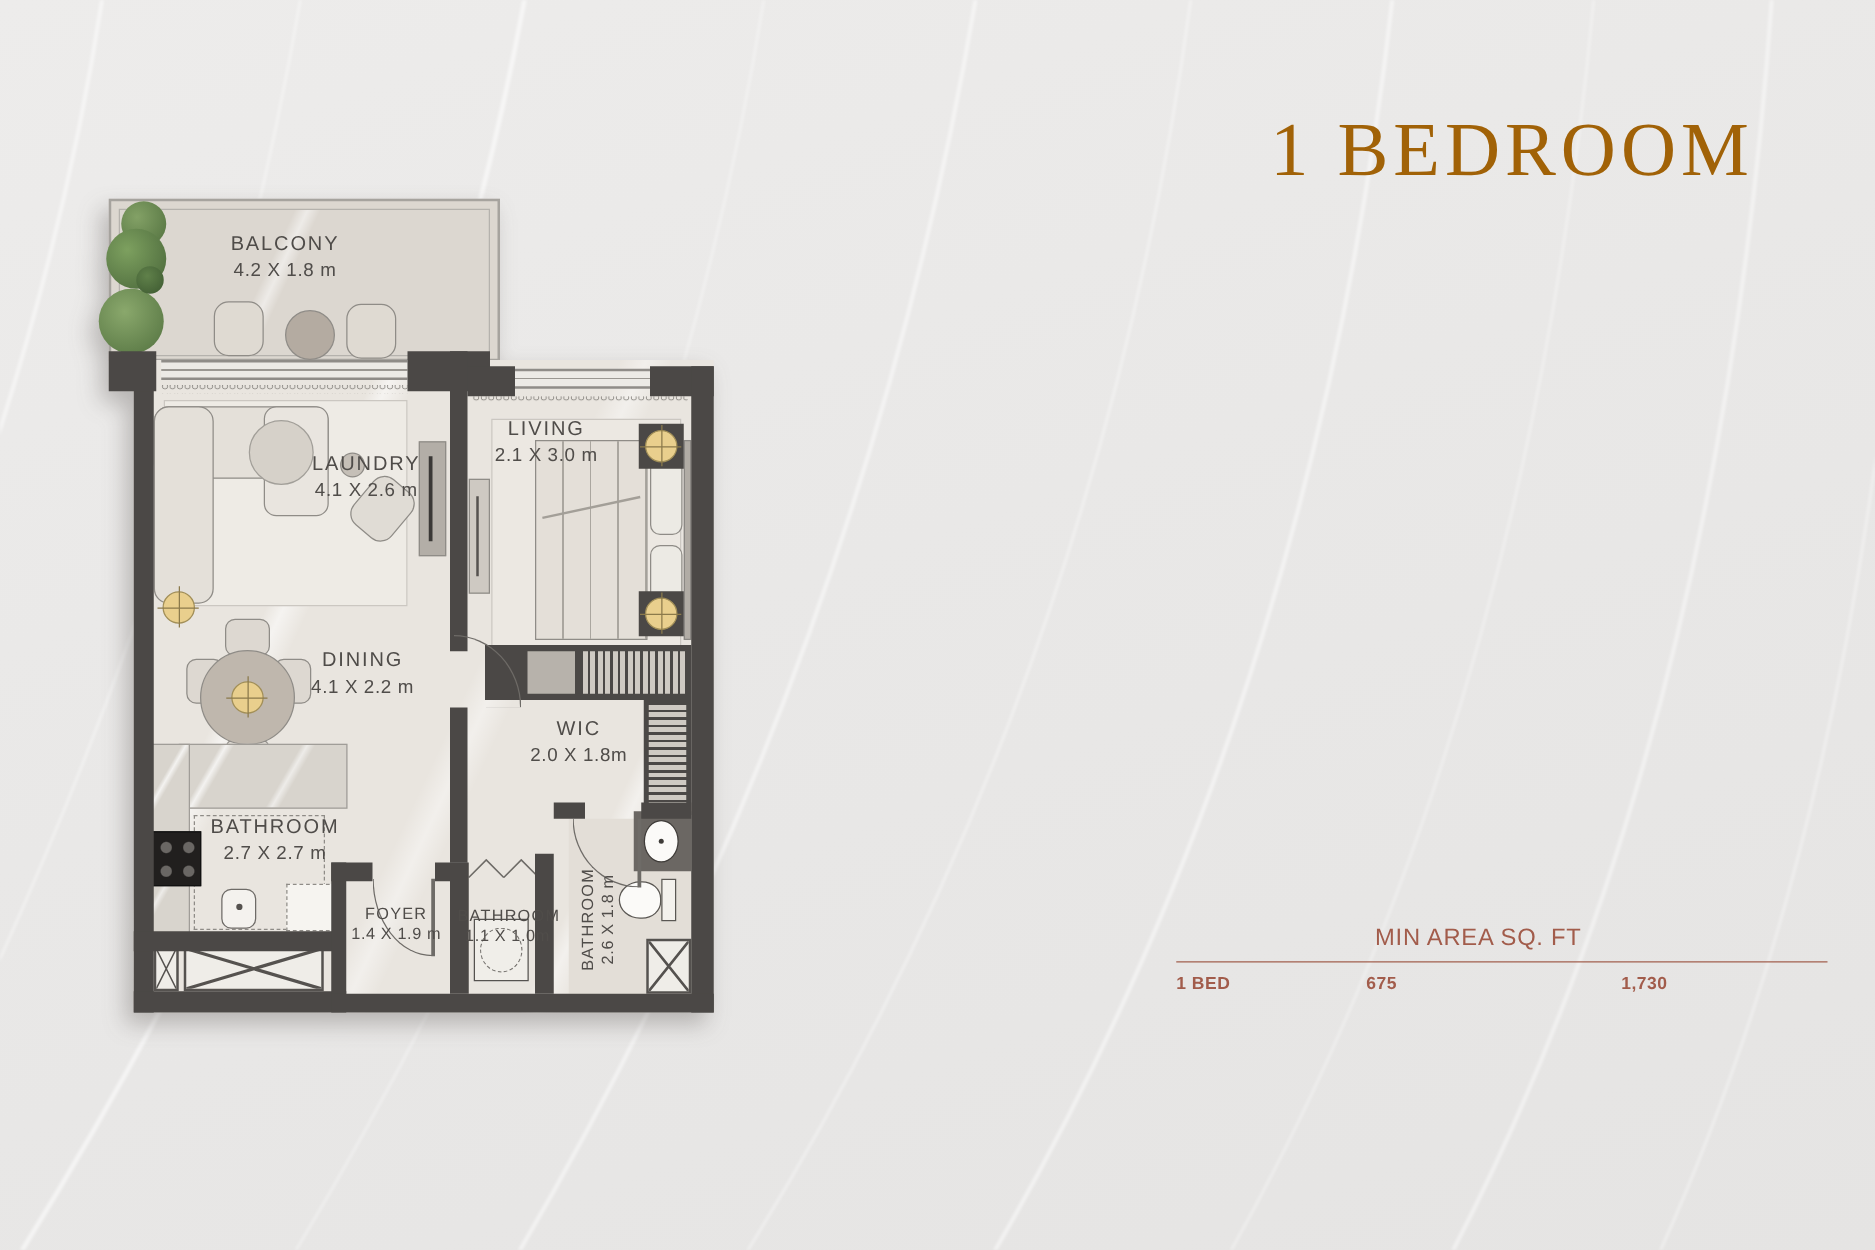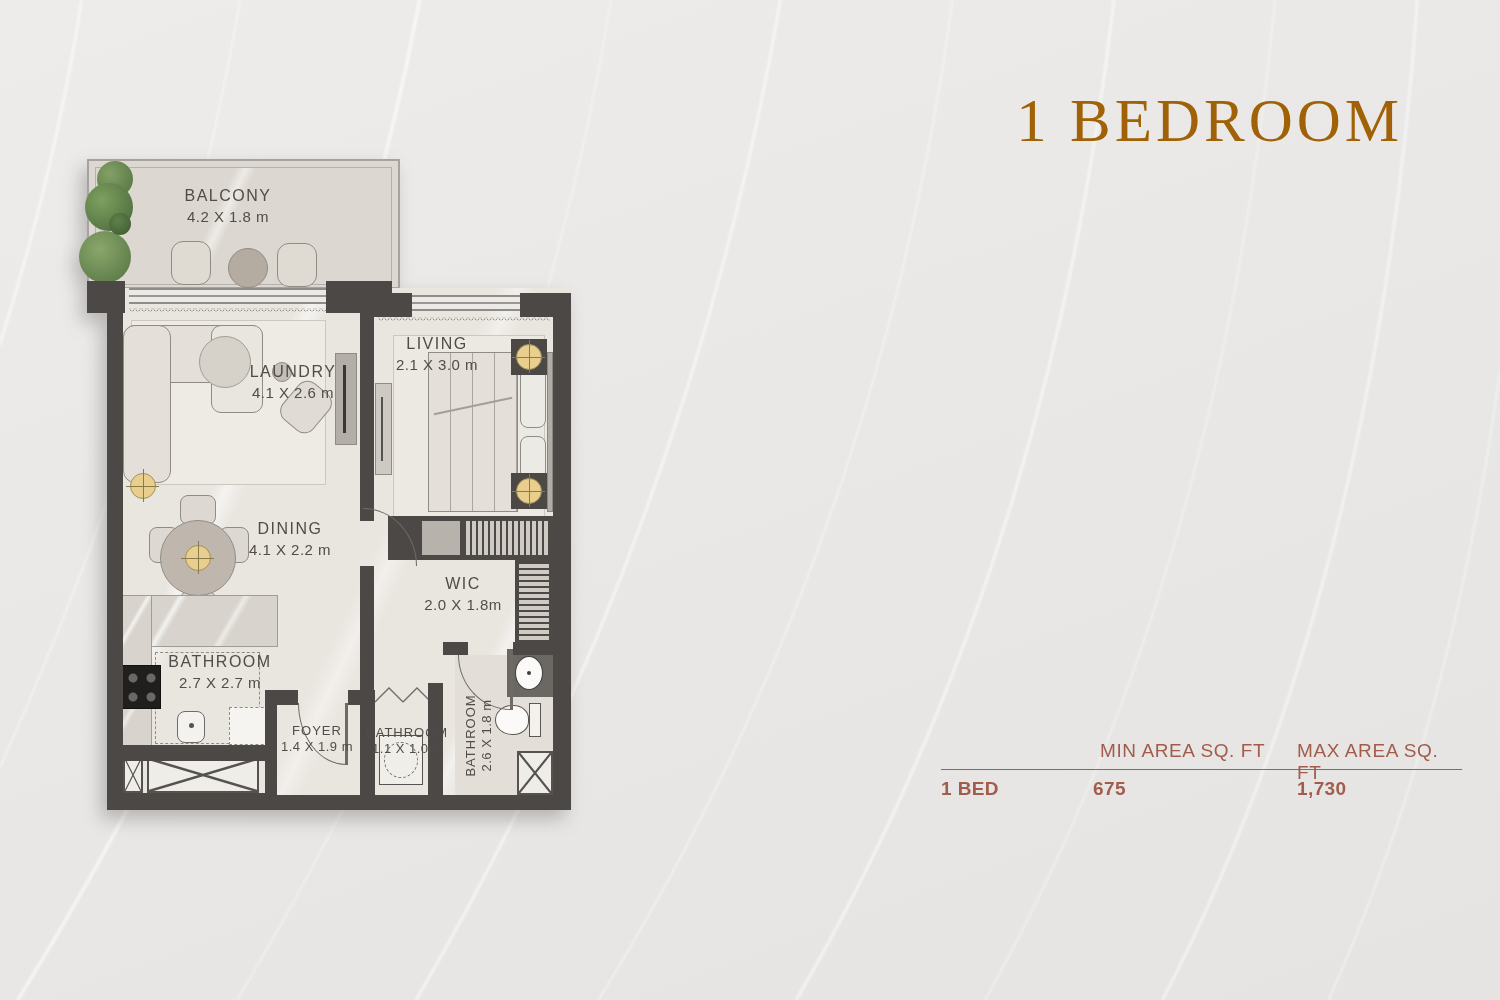--- a/index.html
+++ b/index.html
@@ -84,21 +84,21 @@
 
   .counter { position:absolute; background:#d8d4cd; border:1px solid #a09d98;
      background-image:
        linear-gradient(120deg, transparent 20%, rgba(255,255,255,.7) 23%, transparent 27%),
        linear-gradient(120deg, transparent 60%, rgba(255,255,255,.55) 63%, transparent 67%); }
 
   
   .area-table { position:absolute; left:941px; top:738px; width:521px; height:62px; color:#A25C4B; }
   .at-header { position:absolute; top:2px; font-size:19px; letter-spacing:.6px; }
   .at-rule { position:absolute; top:31px; left:0; width:521px; height:0; border-top:1.6px solid #A2604F; }
-  .at-value { position:absolute; top:40px; font-size:19px; font-weight:bold; letter-spacing:.4px; }
+  .at-value { position:absolute; top:40px; font-size:14px; font-weight:bold; letter-spacing:.4px; }
 </style>
 </head>
 <body>
 
 <svg class="bg-waves" viewBox="0 0 1500 1000" xmlns="http://www.w3.org/2000/svg">
   <g fill="none" stroke="#ffffff">
     <path d="M 90 -60 Q 30 420 -260 920" stroke-width="3" opacity="0.55"></path>
     <path d="M 250 -60 Q 170 470 -120 1010" stroke-width="2" opacity="0.45"></path>
     <path d="M 430 -60 Q 340 500 -20 1060" stroke-width="3.5" opacity="0.6"></path>
     <path d="M 620 -60 Q 540 520 200 1060" stroke-width="2" opacity="0.4"></path>
@@ -287,18 +287,17 @@
   <div class="rot-wrap" style="left:340px;top:525px;width:110px;height:110px;">
     <div class="rot-inner room-label small" style="position:static;">
       <div class="room-name">BATHROOM</div>
       <div class="room-dims">2.6 X 1.8 m</div>
     </div>
   </div>
 </div>
 
 <div class="area-table">
   <div class="at-header" style="left:159px;">MIN AREA SQ. FT</div>
-  <div class="at-header" style="left:356px;">MAX AREA SQ. FT</div>
   <div class="at-rule"></div>
   <div class="at-value" style="left:0;">1 BED</div>
   <div class="at-value" style="left:152px;">675</div>
   <div class="at-value" style="left:356px;">1,730</div>
 </div>
 
 </body></html>

